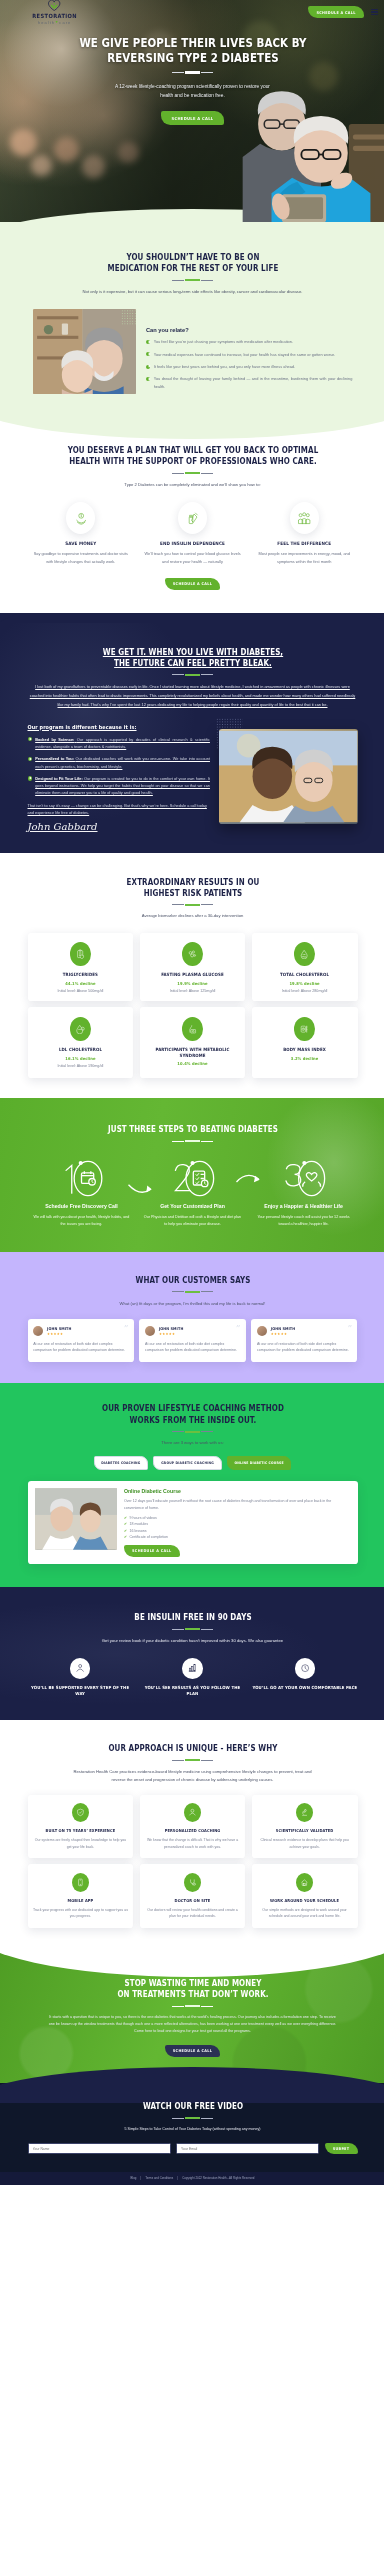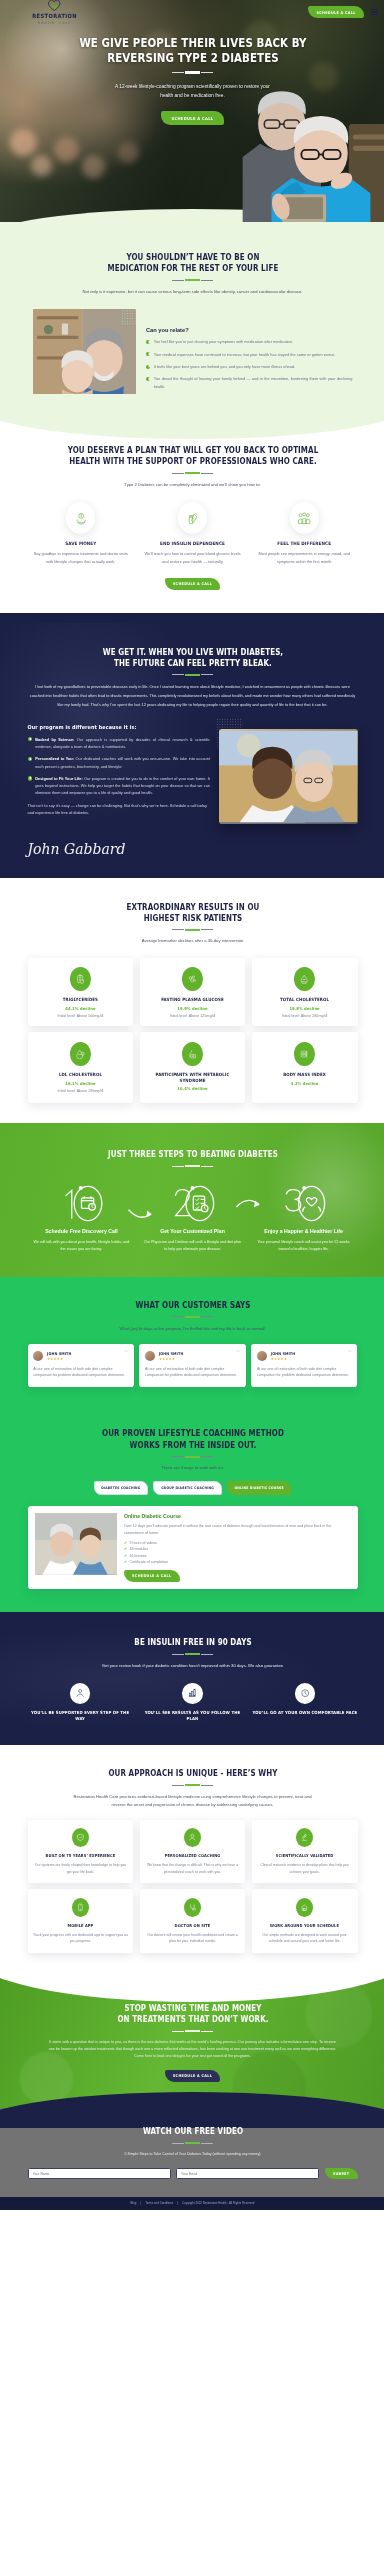--- a/index.html
+++ b/index.html
@@ -164,37 +164,37 @@
   .tri-ic {
     width: 29px; height: 32px; margin: 0 auto 7.2px; border-radius: 50%;
     background:#fff; box-shadow: 0 2.1px 8.2px rgba(40,50,80,.13);
     display:flex; align-items:center; justify-content:center;
   }
   .tri-h { font-size: 4.6px; margin-bottom: 4.1px; color:#1d2247; }
   .tri-p { font-size: 3.9px; line-height: 1.9; color:#6a7184; }
 
   
   .sec-navy {
-    background: #1b2046; color:#fff; position:relative; padding: 34px 0 20.6px; overflow:hidden;
+    background: #1b2046; color:#fff; position:relative; padding: 34px 0 20.6px; overflow:hidden;text-decoration:underline;
   }
   .sec-navy:before{
     content:""; position:absolute; top:-25px; left:-6%; width:112%; height:62px;
     background:#1b2046; border-radius: 50% 50% 0 0 / 100% 100% 0 0;
   }
   .navy-photo-bg{
     position:absolute; left:0; top:10.3px; width:55%; height:216px; opacity:.18;
     background: radial-gradient(ellipse at 40% 40%, #6f7da0 0%, rgba(27,32,70,0) 62%);
   }
   .navy-body { font-size:3.9px; line-height: 2.3; color:#dfe2ec; text-align:center; margin-top: 7.2px; }
   .navy-row { display:flex; gap:9.3px; margin-top: 13.4px; align-items:flex-start; }
   .navy-left { flex: 1.32; }
   .navy-h3 { font-size: 5.4px; font-weight:700; margin-bottom: 6.2px; color:#fff; }
   .bullets.white li b { color:#fff; font-weight:700; }
   .navy-close { font-size:3.9px; line-height:1.95; color:#d5d9e6; margin-top: 5.2px; }
-  .sig { font-family: "DejaVu Serif", serif; font-style: italic; font-size: 14px; color:#fff; margin-top: 24px; opacity:.95; }
+  .sig { font-family: "DejaVu Serif", serif; font-style: italic; font-size: 10px; color:#fff; margin-top: 4px; opacity:.95; }
   .navy-right { flex:1; position:relative; padding-top: 5.2px; }
   .navy-dots{
     position:absolute; left:-3.1px; top:-5.2px; width:27px; height:32px;
     background-image: radial-gradient(#586089 0.5px, transparent 0.6px); background-size:2.6px 2.6px;
   }
   .navy-photo{
     position:relative; width: 100%; height: 95px; border-radius: 3.1px; overflow:hidden;
     background: linear-gradient(160deg,#d7c9a2 0%, #9e8e68 32%, #6d7a86 70%, #4a5560 100%);
     box-shadow: 0 5.2px 13.4px rgba(0,0,0,.35);
   }
@@ -225,21 +225,21 @@
   .steps-row { display:flex; gap:3.1px; margin-top: 15.5px; position:relative; }
   .step { flex:1; text-align:center; position:relative; }
   .step-num {
     height: 42px; display:flex; align-items:center; justify-content:center; margin-bottom: 3.1px;
   }
   .step-h { font-size: 5.2px; font-weight:700; line-height:1.35; }
   .step-p { font-size: 3.7px; line-height: 1.9; margin-top: 4.1px; color:#f1fbea; padding: 0 4.1px; }
   .arrow { position:absolute; top: 24px; width: 28px; height: 13.4px; }
 
   
-  .sec-testi { background:#22c55e; padding: 23px 0 20.6px; }
+  .sec-testi { background:#c4b5fd; padding: 23px 0 20.6px; }
   .testi-row { display:flex; gap: 5.7px; margin-top: 11.3px; }
   .testi {
     flex:1; background:#fff; border-radius:3.1px; box-shadow: 0 2.6px 9.3px rgba(30,40,70,.11);
     padding: 7.2px 5.7px 8.2px; position:relative;
   }
   .quote { position:absolute; right:5.2px; top:4.1px; font-size:9.3px; color:#dfe4ee; font-family:"DejaVu Serif",serif; }
   .testi-top { display:flex; align-items:center; gap:3.6px; }
   .avatar { width:10.3px; height:10.3px; border-radius:50%; background: linear-gradient(140deg,#c9a183,#8d6a52); flex:none; }
   .testi-name { font-size: 3.8px; font-weight:700; color:#1d2247; }
   .stars { color:#f5a623; font-size: 3.3px; letter-spacing:0.3px; margin-top:1px; }
@@ -296,21 +296,21 @@
   }
   .cta-veg { position:absolute; inset:0; opacity:.25;
     background:
       radial-gradient(circle at 12% 78%, rgba(255,255,255,.30) 0 7%, transparent 8%),
       radial-gradient(circle at 88% 30%, rgba(255,255,255,.22) 0 9%, transparent 10%),
       radial-gradient(circle at 70% 85%, rgba(0,0,0,.18) 0 12%, transparent 13%);
   }
   .cta-title { font-size: 8.8px; line-height:1.3; }
 
   
-  .sec-video { background:#737373; color:#fff; padding: 18.5px 0 17.5px; position:relative; }
+  .sec-video { background:#0f172a; color:#fff; padding: 18.5px 0 17.5px; position:relative; }
   .sec-video:before{
     content:""; position:absolute; top:-15.5px; left:-8%; width:116%; height:36px;
     background:#1b2046; border-radius: 50% 50% 0 0 / 100% 100% 0 0;
   }
   .form-row { display:flex; gap:5.2px; margin-top: 10.3px; }
   .form-row input {
     flex:1; height: 11.3px; border-radius: 1.5px; border: 0.5px solid #3a4168; background:#fff;
     font-size: 3.4px; padding: 0 4.1px; color:#555; font-family:"Liberation Sans",sans-serif;
   }
   .form-row .btn { flex:none; padding: 0 8.2px; height:11.3px; line-height:11.3px; }

